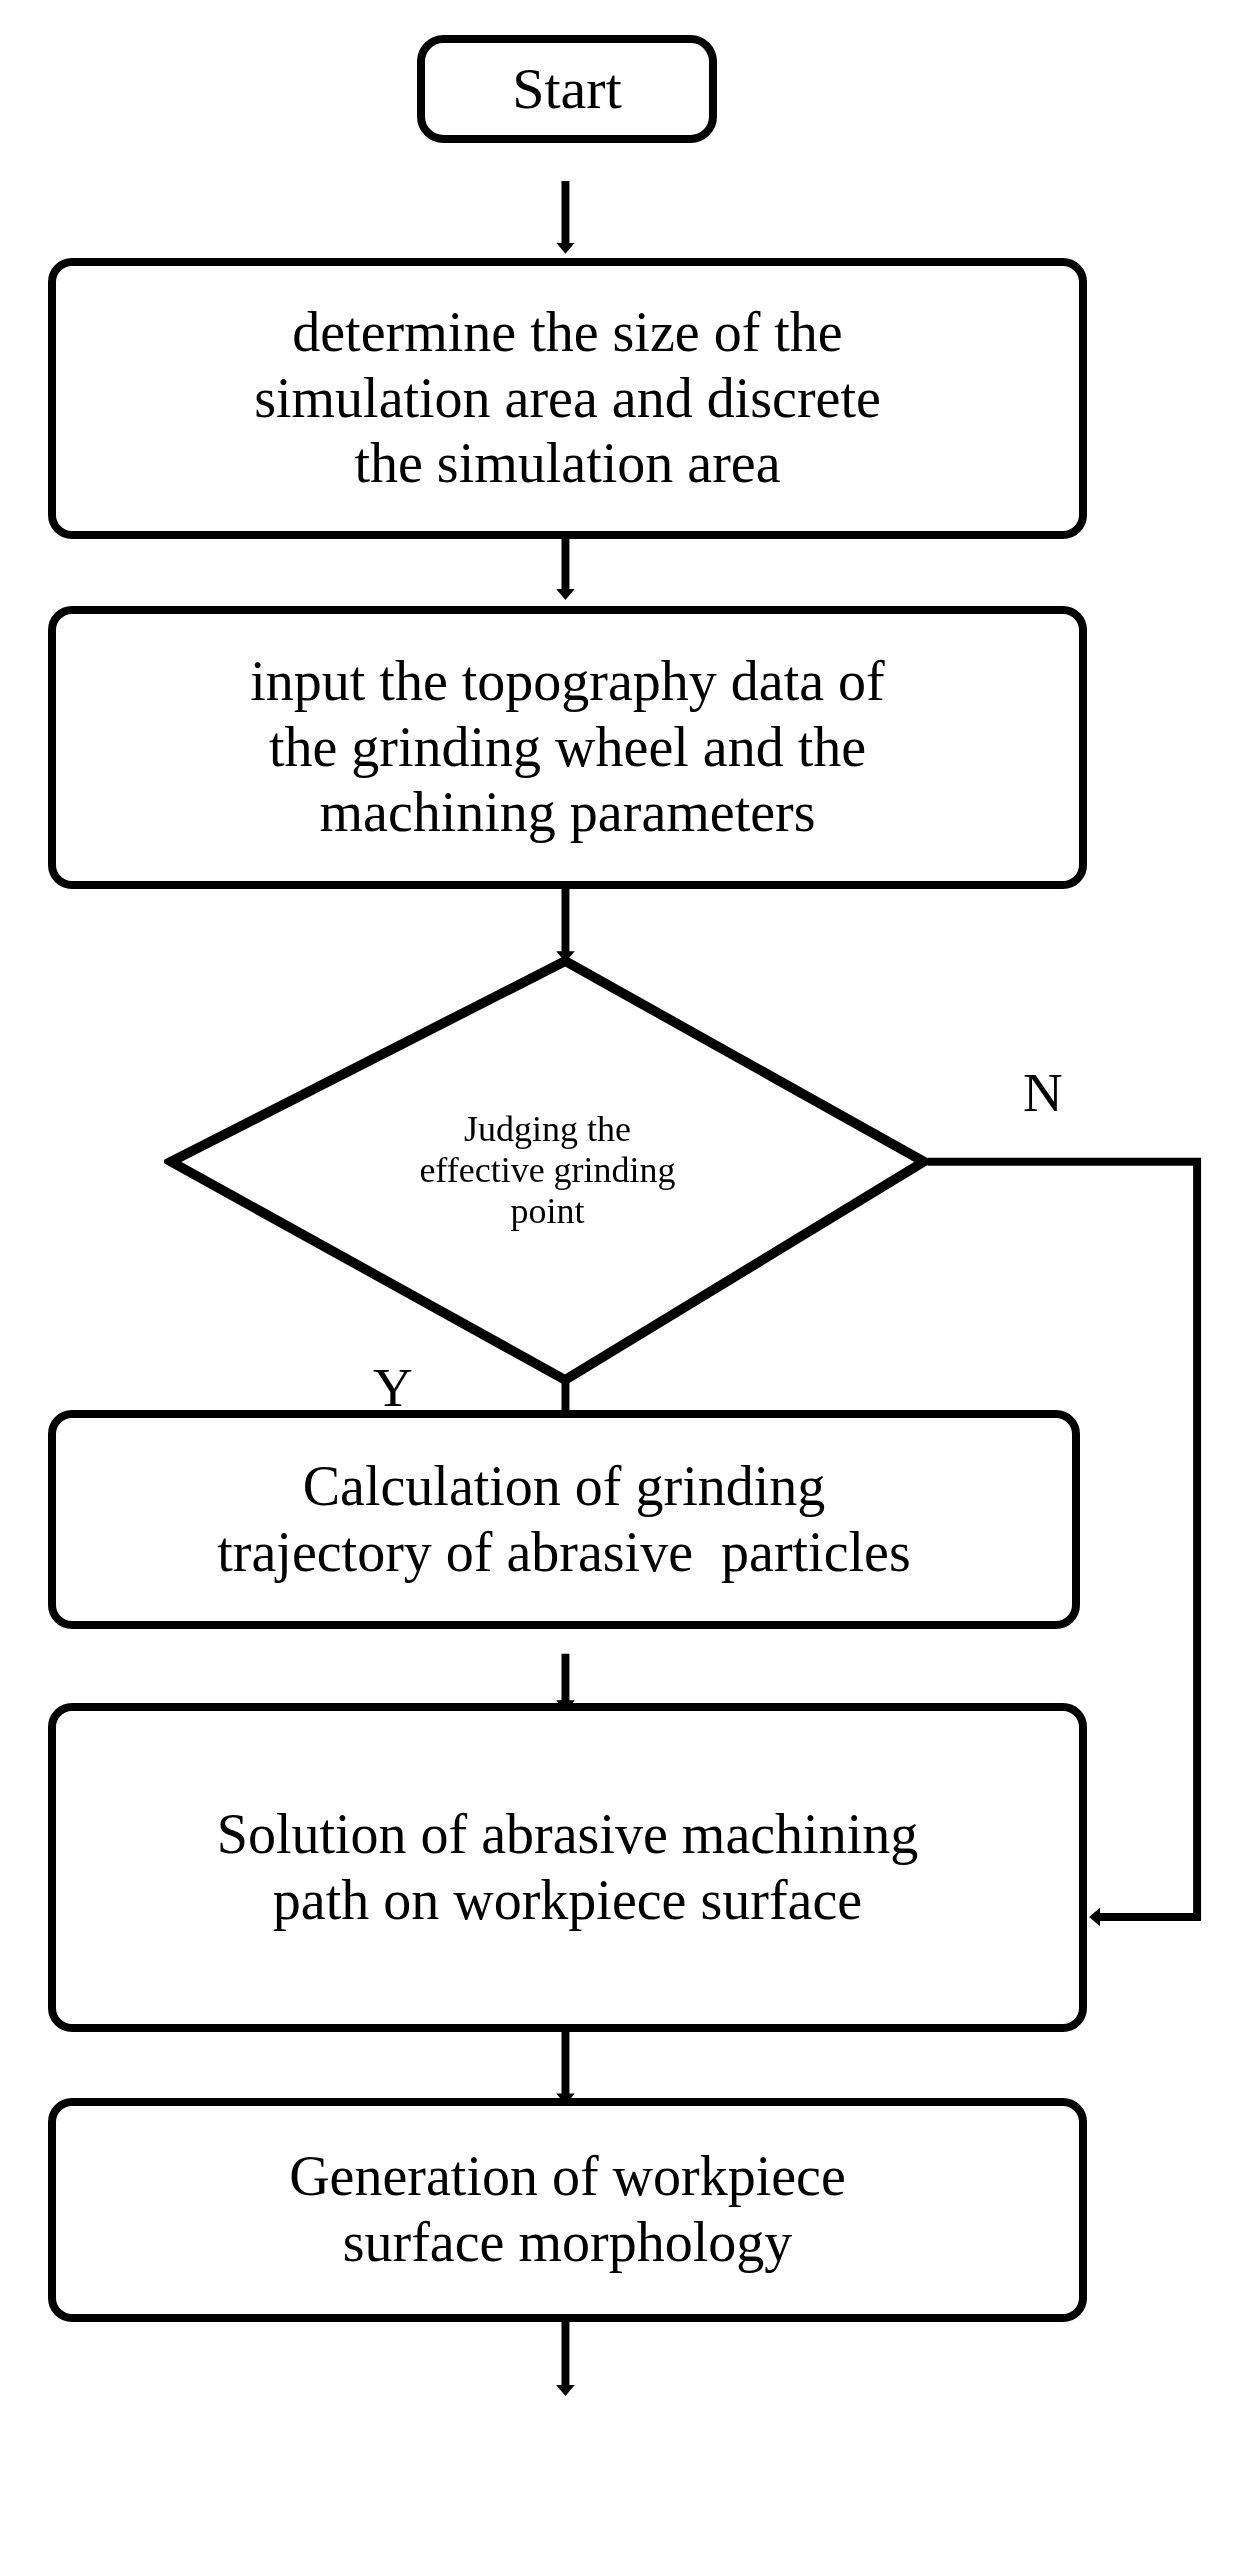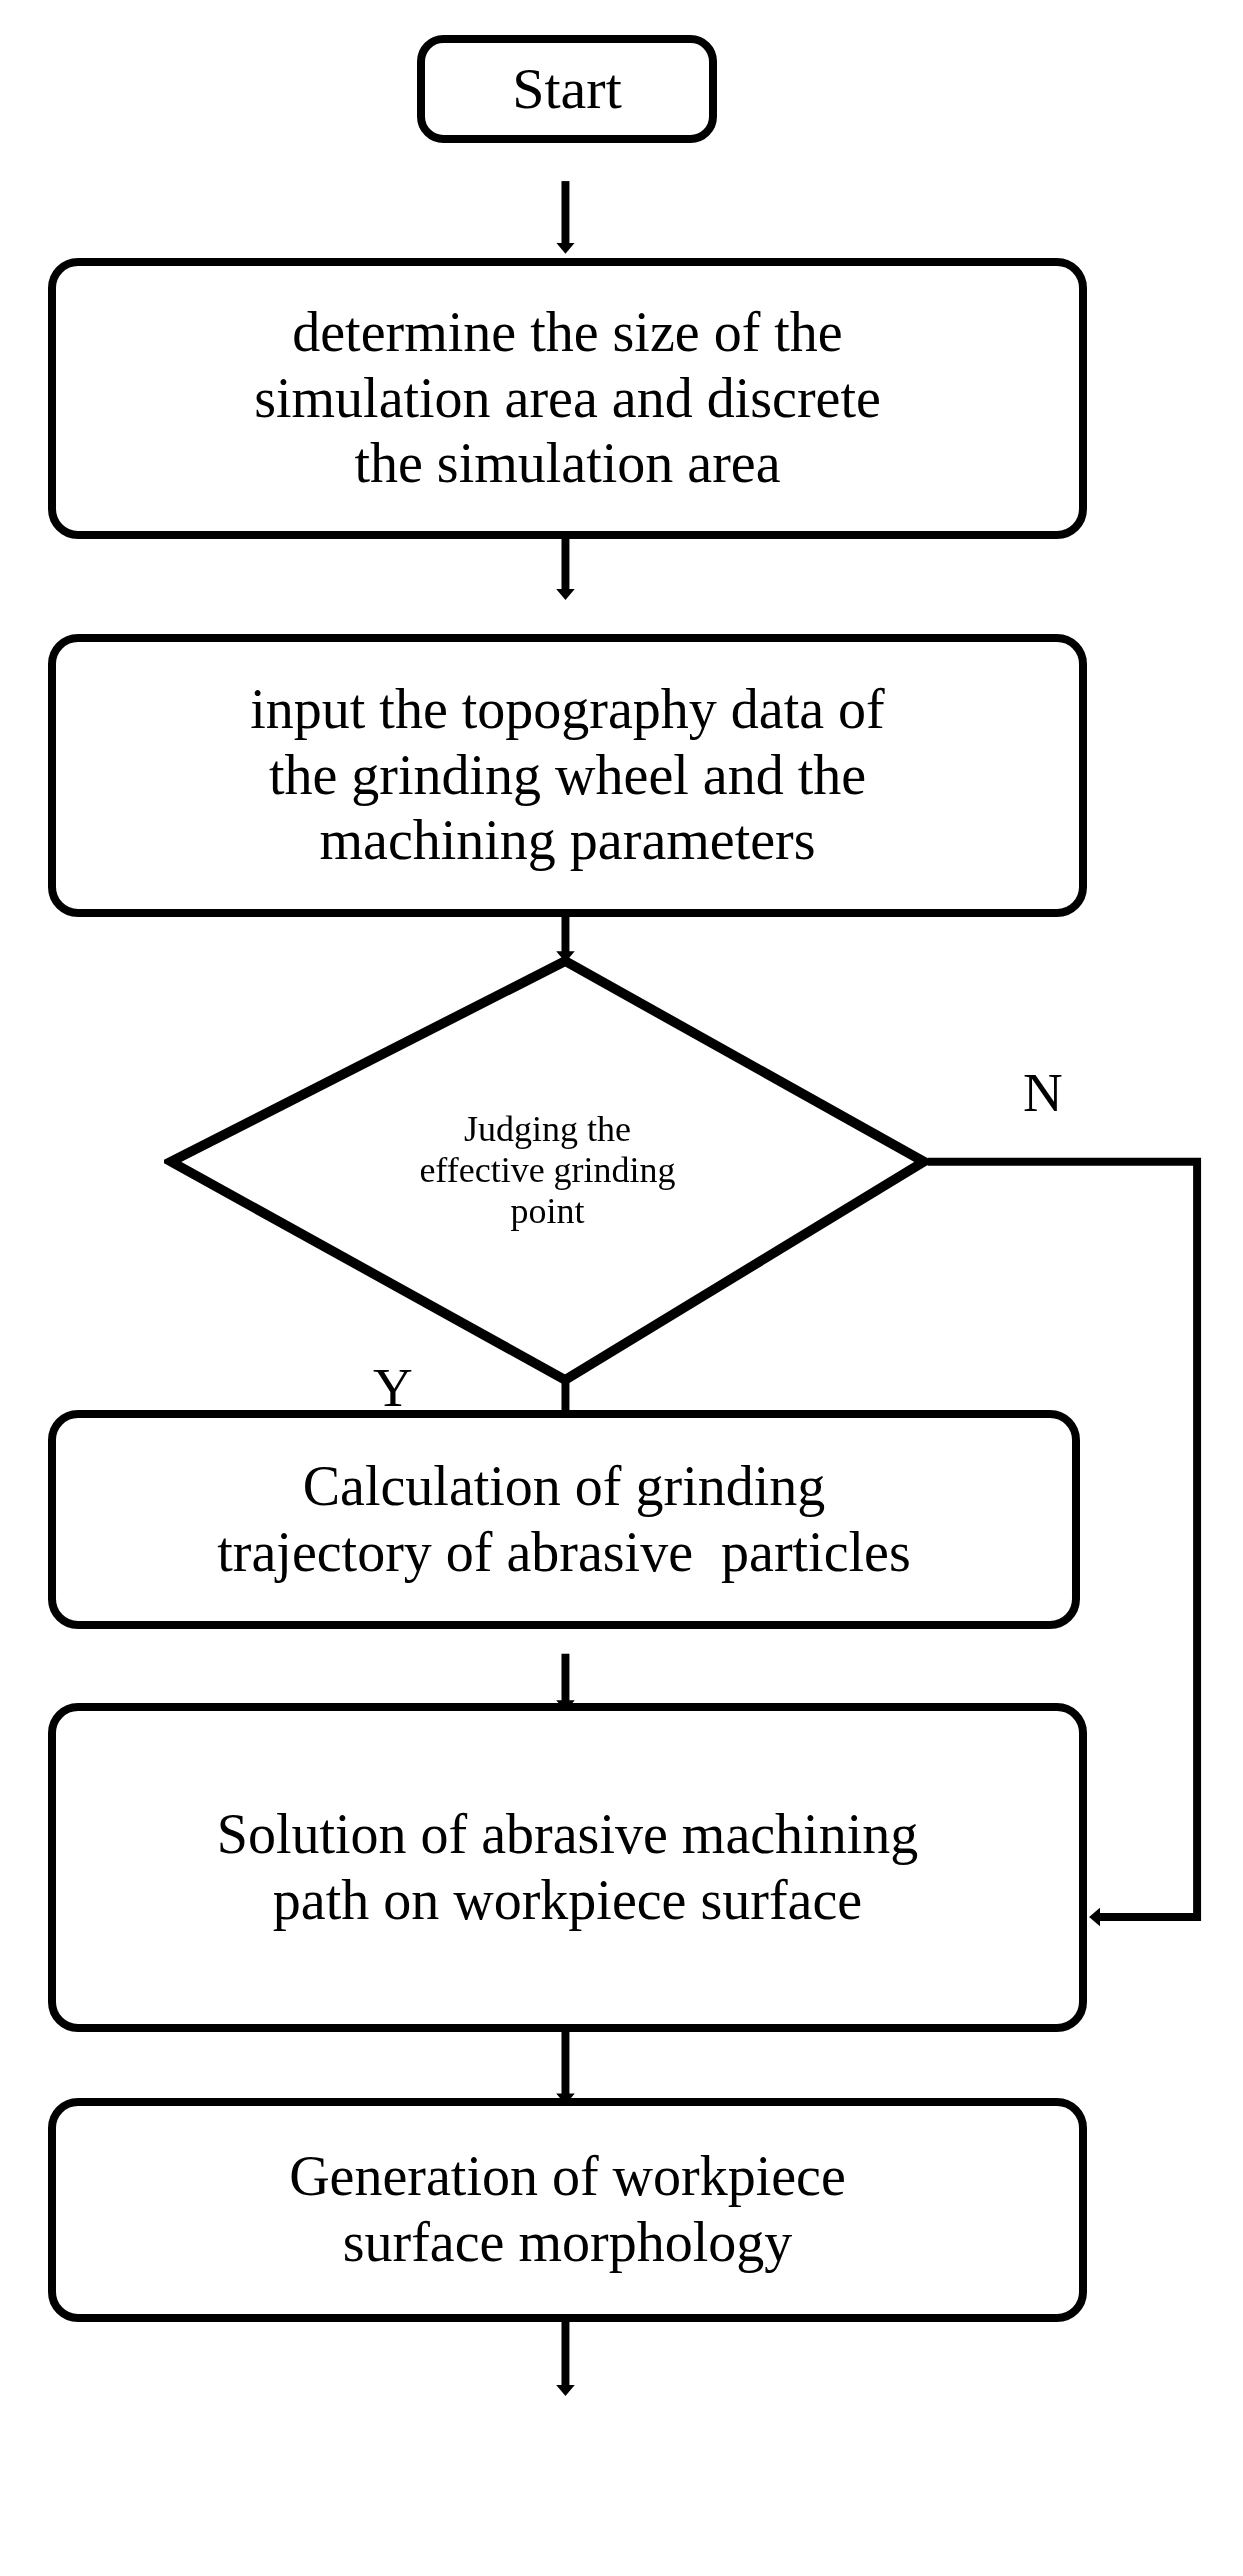--- a/index.html
+++ b/index.html
@@ -33,20 +33,21 @@
     line-height: 1.17;
     white-space: pre-wrap;
     z-index: 3;
   }
   .terminator {
     border-radius: 26.5px;
     font-size: 58px;
   }
   .process {
     font-size: 56px;
+    border-radius: 24px;
   }
   
   .decision-wrap {
     position: absolute;
     z-index: 3;
   }
   .decision-wrap svg {
     position: absolute;
     left: 0;
     top: 0;
@@ -119,21 +120,21 @@
   <div class="node terminator" style="left:417px; top:35px; width:300px; height:108px;">
     <span>Start</span>
   </div>
 
   <div class="node process" style="left:48px; top:258px; width:1039px; height:281px;">
     <span>determine the size of the
 simulation area and discrete
 the simulation area</span>
   </div>
 
-  <div class="node process" style="left:48px; top:606px; width:1039px; height:283px;margin-top:28px;">
+  <div class="node process" style="left:48px; top:606px; width:1039px; height:283px;">
     <span>input the topography data of
 the grinding wheel and the
 machining parameters</span>
   </div>
 
   <div class="decision-wrap" style="left:164px; top:954px; width:767px; height:433px;">
     <svg width="767" height="433" viewBox="0 0 868 490" xmlns="http://www.w3.org/2000/svg">
       <polygon points="454,8 860,235 454,482 8,235" fill="#ffffff" stroke="#000000" stroke-width="11" stroke-linejoin="miter"></polygon>
     </svg>
     <div class="decision-label">Judging the

